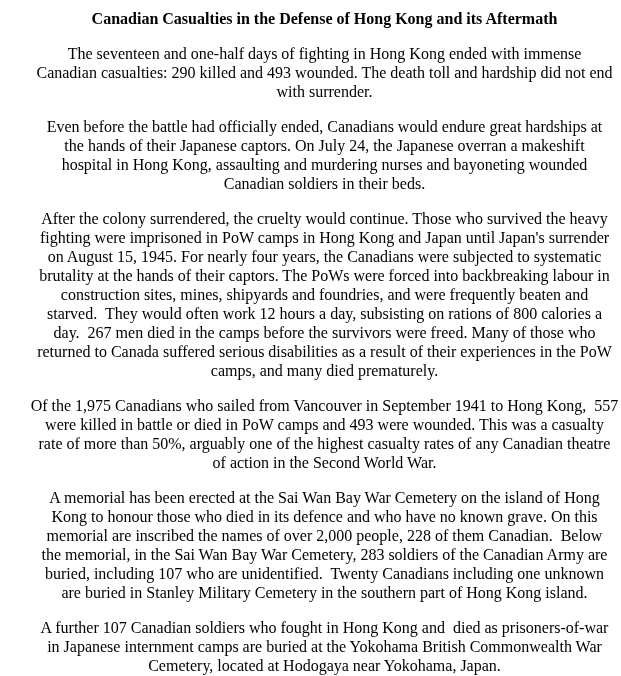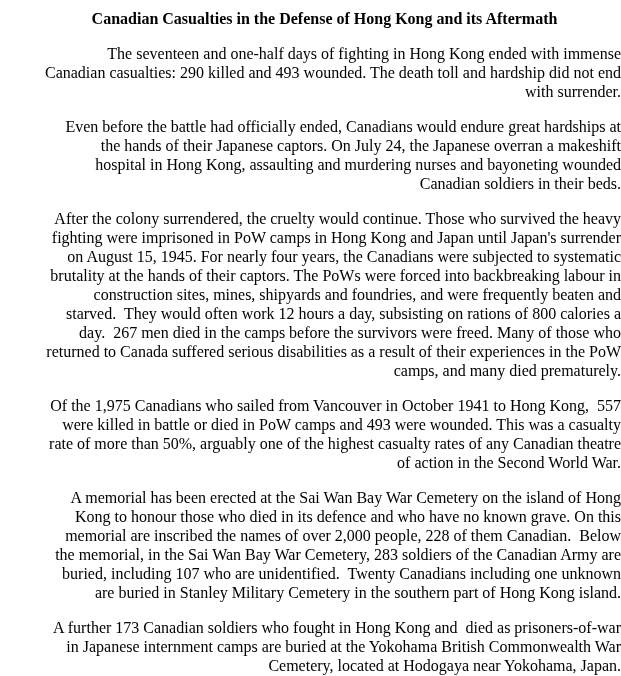--- a/index.html
+++ b/index.html
@@ -26,21 +26,21 @@
     width: 593px;
     margin: 0;
     font-weight: bold;
     text-align: center;
     white-space: pre-wrap;
   }
   .para {
     width: 593px;
     margin: 16px 0 0 0;
     white-space: pre-wrap;
-    text-align: right;
+    text-align: center;
   }
 </style>
 </head>
 <body>
 
 <div class="page">
   <p class="doc-title">Canadian Casualties in the Defense of Hong Kong and its Aftermath</p>
 
   <p class="para">The seventeen and one-half days of fighting in Hong Kong ended with immense
 Canadian casualties: 290 killed and 493 wounded. The death toll and hardship did not end
@@ -54,28 +54,28 @@
   <p class="para">After the colony surrendered, the cruelty would continue. Those who survived the heavy
 fighting were imprisoned in PoW camps in Hong Kong and Japan until Japan's surrender
 on August 15, 1945. For nearly four years, the Canadians were subjected to systematic
 brutality at the hands of their captors. The PoWs were forced into backbreaking labour in
 construction sites, mines, shipyards and foundries, and were frequently beaten and
 starved.  They would often work 12 hours a day, subsisting on rations of 800 calories a
 day.  267 men died in the camps before the survivors were freed. Many of those who
 returned to Canada suffered serious disabilities as a result of their experiences in the PoW
 camps, and many died prematurely.</p>
 
-  <p class="para">Of the 1,975 Canadians who sailed from Vancouver in October 1941 to Hong Kong,  557
+  <p class="para">Of the 1,975 Canadians who sailed from Vancouver in September 1941 to Hong Kong,  557
 were killed in battle or died in PoW camps and 493 were wounded. This was a casualty
 rate of more than 50%, arguably one of the highest casualty rates of any Canadian theatre
 of action in the Second World War.</p>
 
   <p class="para">A memorial has been erected at the Sai Wan Bay War Cemetery on the island of Hong
 Kong to honour those who died in its defence and who have no known grave. On this
 memorial are inscribed the names of over 2,000 people, 228 of them Canadian.  Below
 the memorial, in the Sai Wan Bay War Cemetery, 283 soldiers of the Canadian Army are
 buried, including 107 who are unidentified.  Twenty Canadians including one unknown
 are buried in Stanley Military Cemetery in the southern part of Hong Kong island.</p>
 
-  <p class="para">A further 173 Canadian soldiers who fought in Hong Kong and  died as prisoners-of-war
+  <p class="para">A further 107 Canadian soldiers who fought in Hong Kong and  died as prisoners-of-war
 in Japanese internment camps are buried at the Yokohama British Commonwealth War
 Cemetery, located at Hodogaya near Yokohama, Japan.</p>
 </div>
 
 </body></html>

